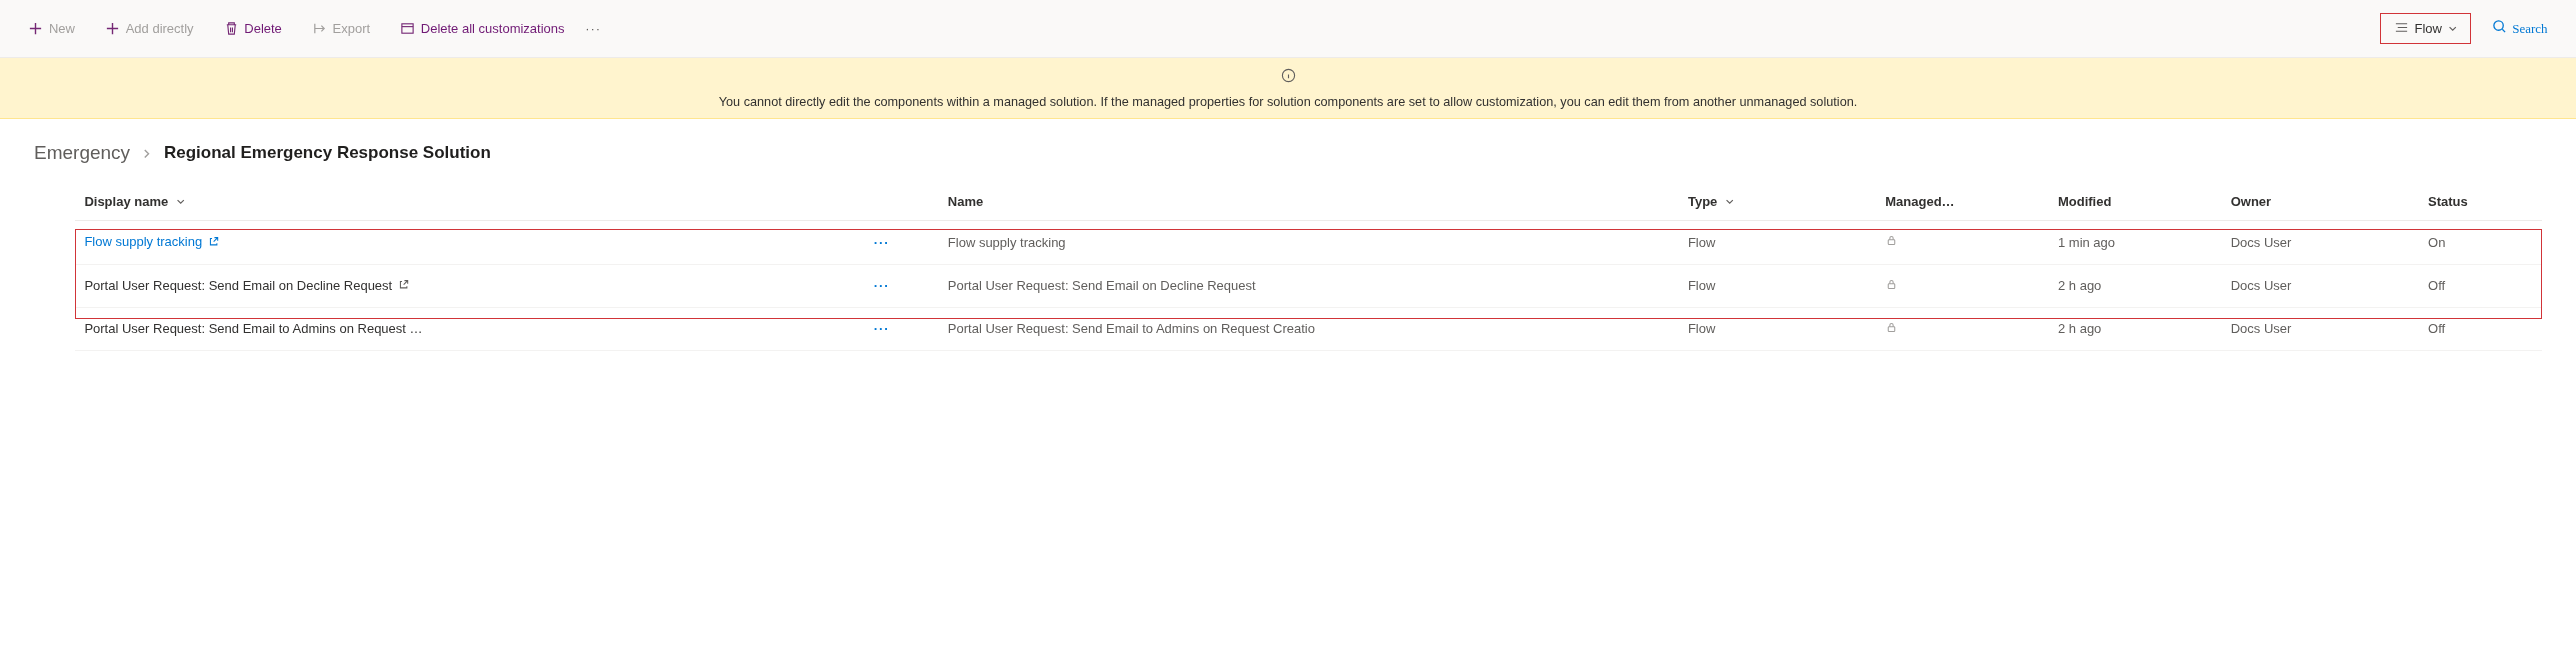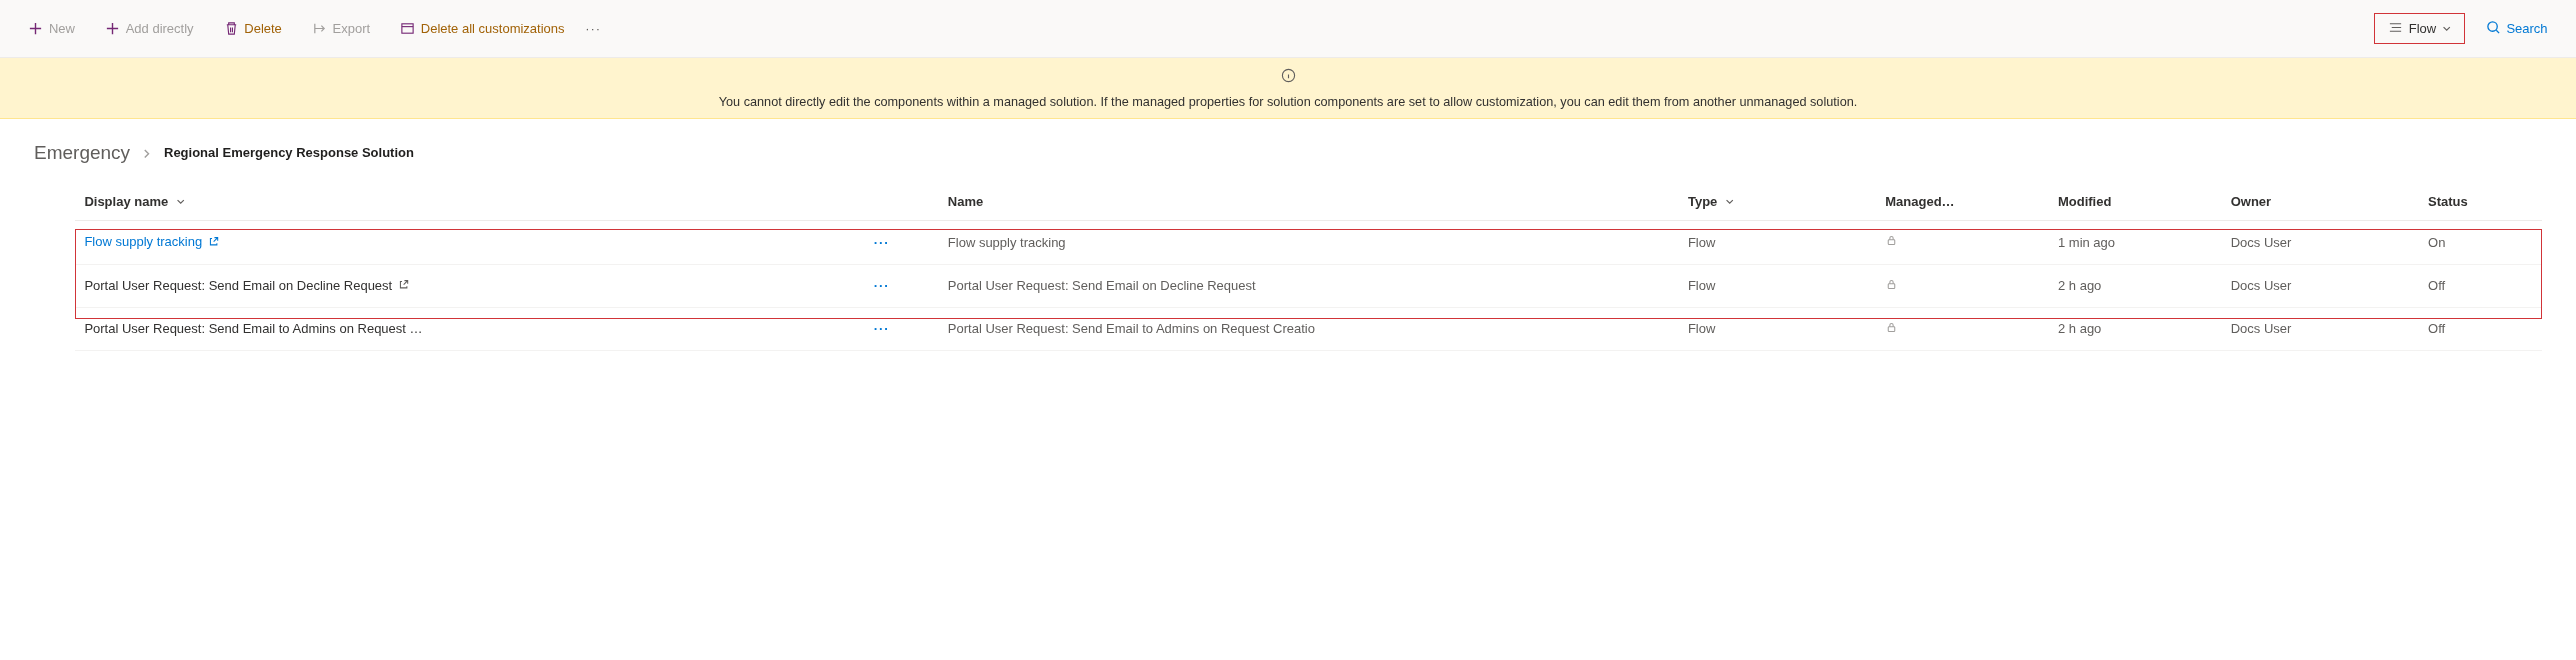--- a/index.html
+++ b/index.html
@@ -20,21 +20,21 @@
     }
     .toolbar-btn {
       display: inline-flex;
       align-items: center;
       gap: 5.6px;
       padding: 5.6px 9.4px;
       background: transparent;
       border: none;
       font-size: 13px;
       cursor: pointer;
-      color: #a16207;
+      color: #701a75;
     }
     .toolbar-btn.disabled { color: #a19f9d; cursor: default; }
     .toolbar-btn .icon { width: 15px; height: 15px; display: inline-flex; align-items: center; justify-content: center; }
     .toolbar-btn.purple .icon svg { stroke: #742774; fill: none; }
     .toolbar-right {
       margin-left: auto;
       display: flex;
       align-items: center;
       gap: 11.3px;
     }
@@ -45,20 +45,21 @@
       padding: 5.6px 13px;
       border: 1.9px solid #d13438;
       font-size: 13px;
     }
     .search-link {
       display: inline-flex;
       align-items: center;
       gap: 5.6px;
       color: #0078d4;
       padding: 5.6px 9.4px;
+      font-family: Liberation Serif, serif;
     }
     .notice {
       background: #fff4ce;
       border-bottom: 0.9px solid #ffe58f;
       padding: 9.4px 19px;
       display: flex;
       align-items: center;
       gap: 9.4px;
       font-size: 12.7px;
       color: #323130;
@@ -66,21 +67,21 @@
     }
     .breadcrumb {
       padding: 22.5px 34px 19px;
       display: flex;
       align-items: center;
       gap: 11.3px;
       font-size: 19px;
     }
     .breadcrumb .root { color: #605e5c; }
     .breadcrumb .sep { color: #a19f9d; }
-    .breadcrumb .current { font-weight: 600; font-size: 13px; color: #201f1e; }
+    .breadcrumb .current { font-weight: 600; font-size: 17px; color: #201f1e; }
     .table-wrap { padding: 0 34px 0 75px; }
     .table { width: 100%; border-collapse: collapse; }
     .table th {
       text-align: left;
       font-weight: 700;
       font-size: 13px;
       padding: 11.3px 9.4px;
       border-bottom: 0.9px solid #edebe9;
       color: #323130;
       white-space: nowrap;

